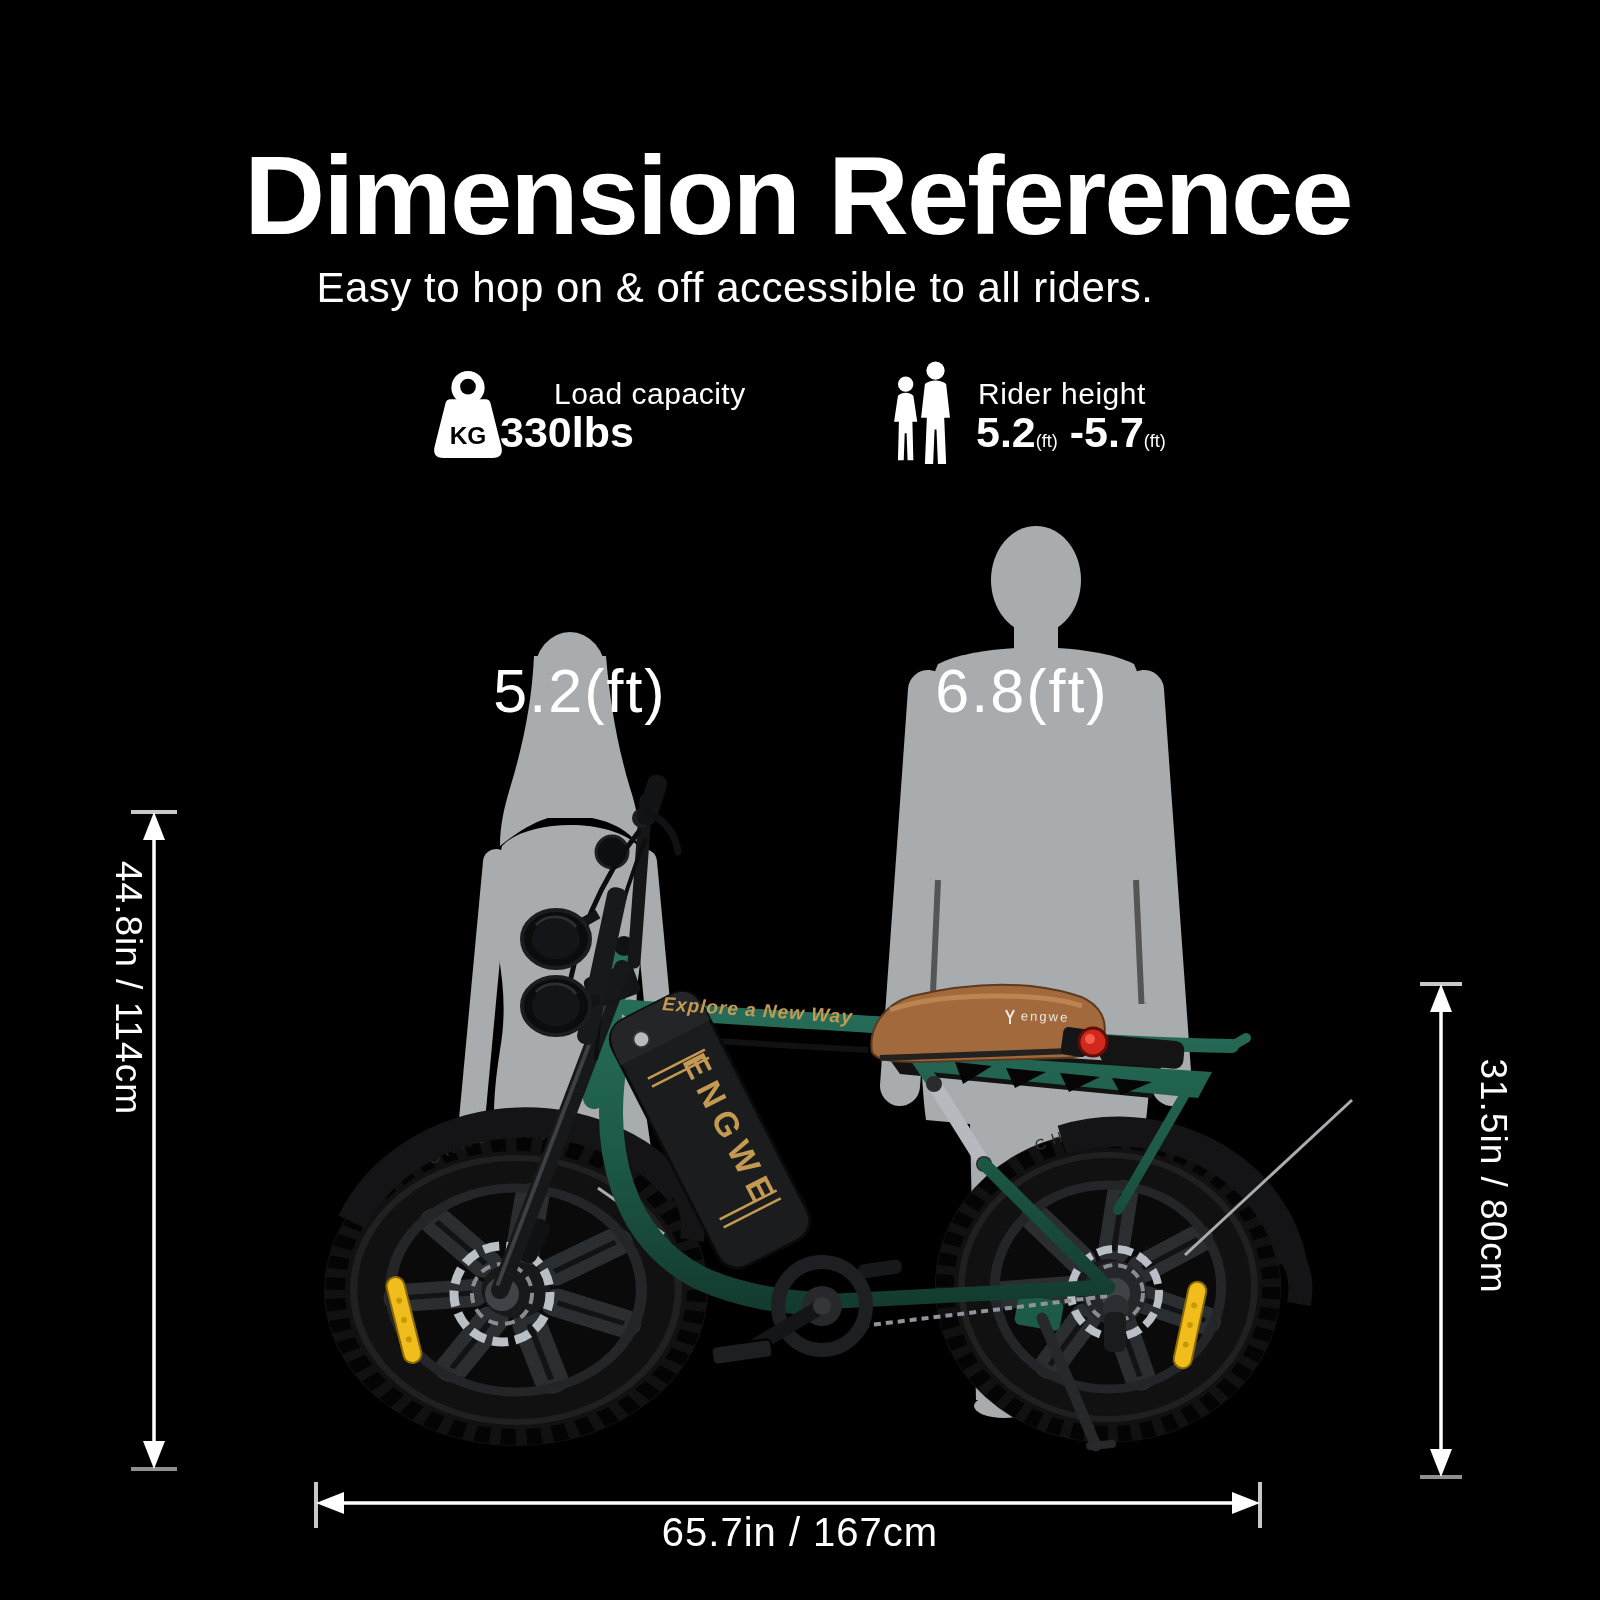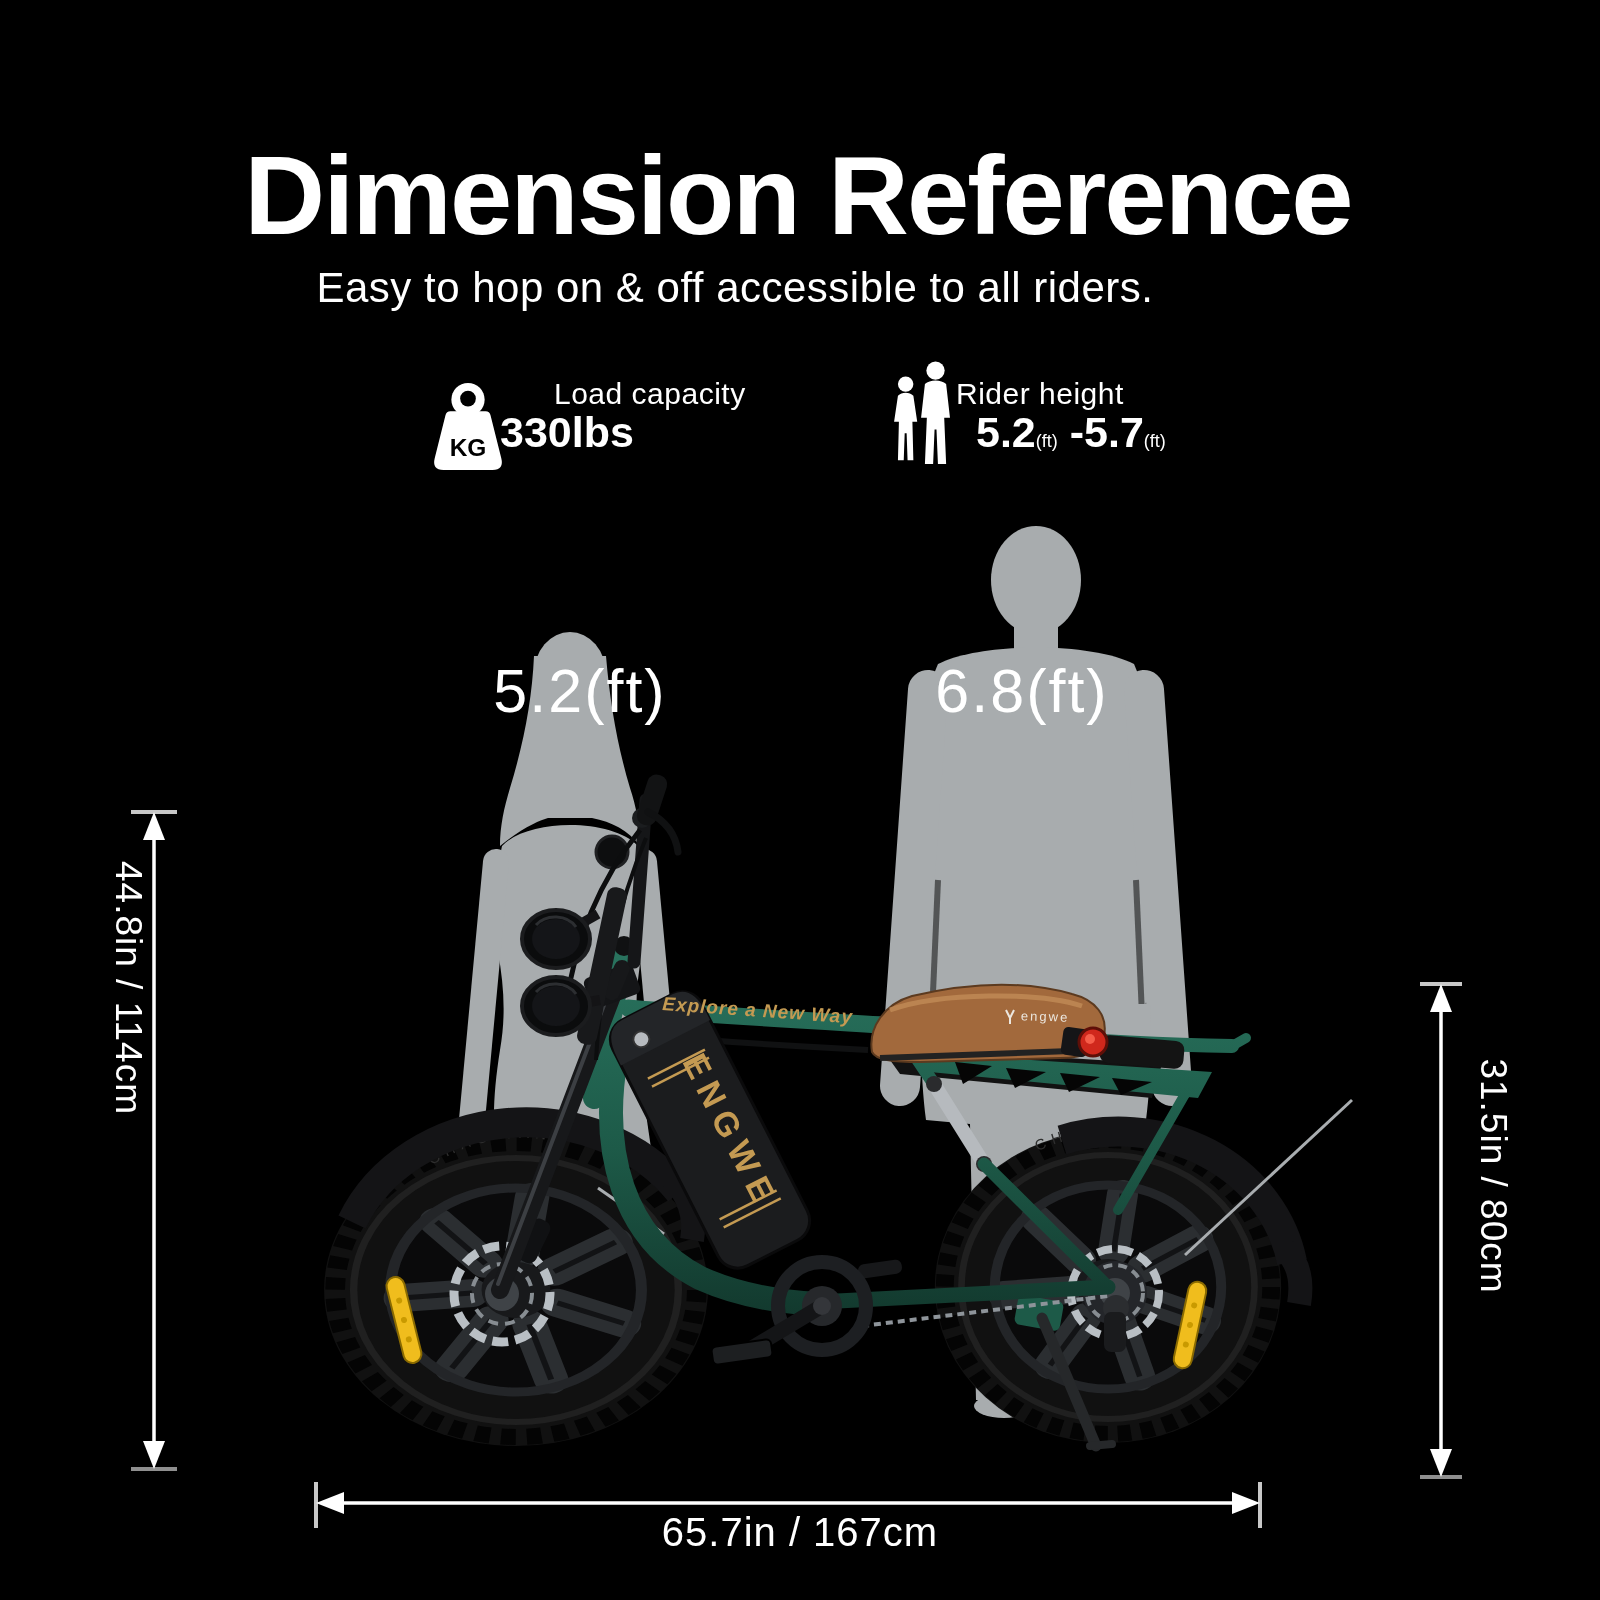--- a/index.html
+++ b/index.html
@@ -30,42 +30,42 @@
   .fig-label{fill:#ffffff;font-size:61px;letter-spacing:2px;}
 </style>
 </head>
 <body>
 
 <div id="stage">
 
   <div id="title" class="abs">Dimension Reference</div>
   <div id="subtitle" class="abs">Easy to hop on &amp; off accessible to all riders.</div>
 
-  <div class="abs" style="left:430px;top:380px;width:76px;height:94px;">
+  <div class="abs" style="left:430px;top:368px;width:76px;height:94px;">
     <svg width="76" height="94" viewBox="0 0 76 96">
       <circle cx="38" cy="20" r="17" fill="#fff"></circle>
       <path d="M20,32 h36 q4,0 5,4 l11,44 q3,12 -9,12 h-50 q-12,0 -9,-12 l11,-44 q1,-4 5,-4 z" fill="#fff"></path>
       <circle cx="38" cy="19" r="8" fill="#000"></circle>
       <text x="38" y="78" text-anchor="middle" font-size="25" font-weight="bold" fill="#000">KG</text>
     </svg>
   </div>
   <div class="abs spec-label" style="left:530px;top:378px;margin-left:24px;">Load capacity</div>
   <div class="abs spec-value" style="left:500px;top:410px;">330lbs</div>
 
   <div class="abs" style="left:882px;top:360px;width:82px;height:106px;">
     <svg width="82" height="106" viewBox="0 0 66 110">
 
       <circle cx="15" cy="25" r="8" fill="#fff"></circle>
       <path d="M7,37 C11,33 19,33 23,37 L27,64 L22,64 L23,104 L17,104 L16,76 L14,76 L13,104 L7,104 L8,64 L3,64 Z" fill="#fff"></path>
 
       <circle cx="46" cy="11" r="9.5" fill="#fff"></circle>
       <path d="M35,25 C40,20 52,20 57,25 L61,60 L55,60 L57,108 L48.5,108 L47,72 L45,72 L43.5,108 L35,108 L37,60 L31,60 Z" fill="#fff"></path>
     </svg>
   </div>
-  <div class="abs spec-label" style="left:956px;top:378px;">Rider height</div>
+  <div class="abs spec-label" style="left:978px;top:378px;">Rider height</div>
   <div class="abs spec-value" style="left:976px;top:410px;">
     <span>5.2</span><span class="unit">(ft)</span><span>&nbsp;-</span><span>5.7</span><span class="unit">(ft)</span>
   </div>
 
   <svg id="scene" class="abs" width="1600" height="1600" viewBox="0 0 1600 1600">
     <defs>
       <linearGradient id="greenV" x1="0" y1="940" x2="0" y2="1320" gradientUnits="userSpaceOnUse">
         <stop offset="0" stop-color="#2a7560"></stop>
         <stop offset="0.55" stop-color="#1d5a48"></stop>
         <stop offset="1" stop-color="#12382d"></stop>

